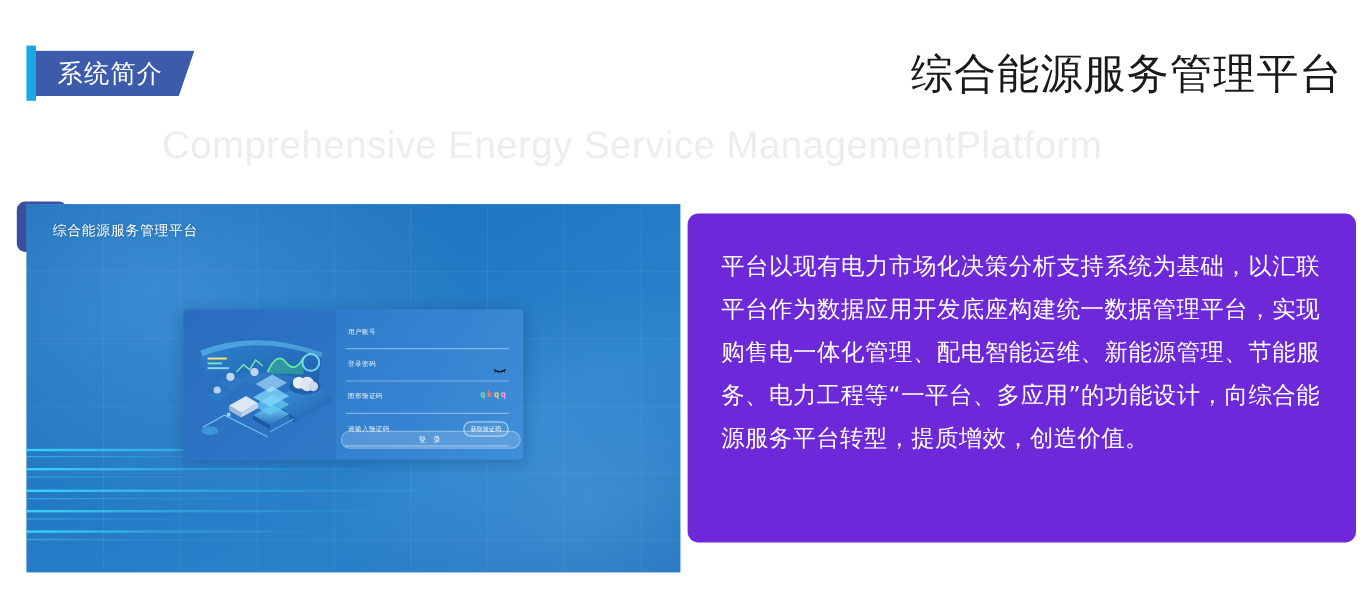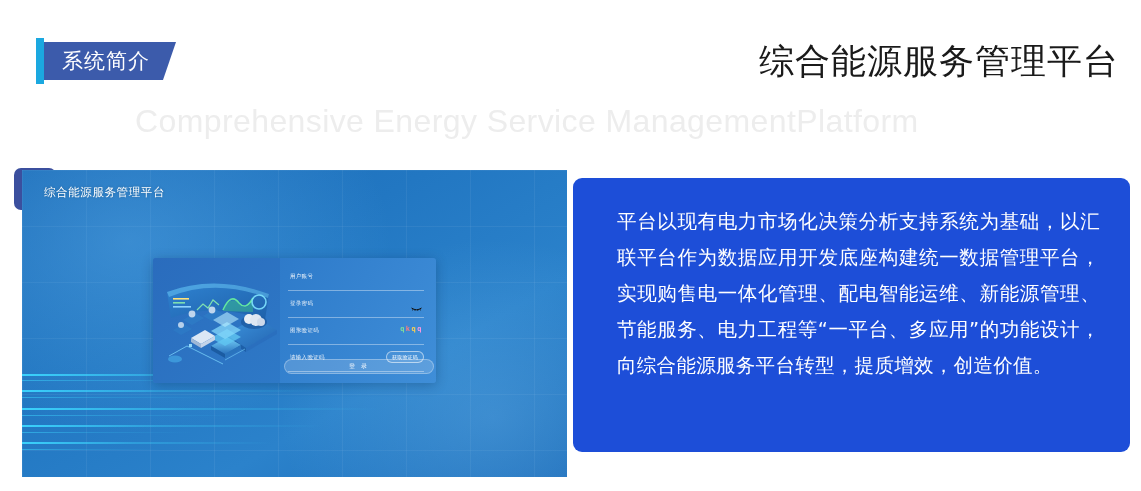--- a/index.html
+++ b/index.html
@@ -6,21 +6,21 @@
   html,body { width:1141px; height:491px; }
   body {
     background:#ffffff;
     font-family:"Liberation Sans","DejaVu Sans",sans-serif;
     position:relative;
     overflow:hidden;
   }
 
   
   #section-badge {
-    position:absolute; left:36px; top:42px; height:38px;
+    position:absolute; left:22px; top:42px; height:38px;
     display:flex; align-items:stretch;
   }
   #badge-accent-bar {
     width:8px; background:#1ba8e0; height:46px; margin-top:-4px;
   }
   #badge-body {
     background:#3c5bab;
     padding:0 26px 0 18px;
     display:flex; align-items:center;
     clip-path:polygon(0 0, 100% 0, calc(100% - 13px) 100%, 0 100%);
@@ -134,22 +134,22 @@
     border-radius:8px; background:rgba(255,255,255,.16);
     border:1px solid rgba(255,255,255,.30);
     display:flex; align-items:center; justify-content:center;
     font-size:6px; color:#ffffff; letter-spacing:2px;
     font-family:"DejaVu Sans","Liberation Sans",sans-serif;
   }
 
   
   #description-panel {
     position:absolute; left:573px; top:178px; width:557px; height:274px;
-    background:#1d4ed8; border-radius:9px;
-    padding:26px 30px 0 44px;
+    background:#6d28d9; border-radius:9px;
+    padding:26px 30px 0 28px;
   }
   #description-text {
     color:#ffffff; font-size:19.5px; line-height:36px;
     letter-spacing:.3px; text-align:justify;
     font-family:"DejaVu Sans","Liberation Sans",sans-serif;
   }
 </style>
 </head>
 <body>
 

